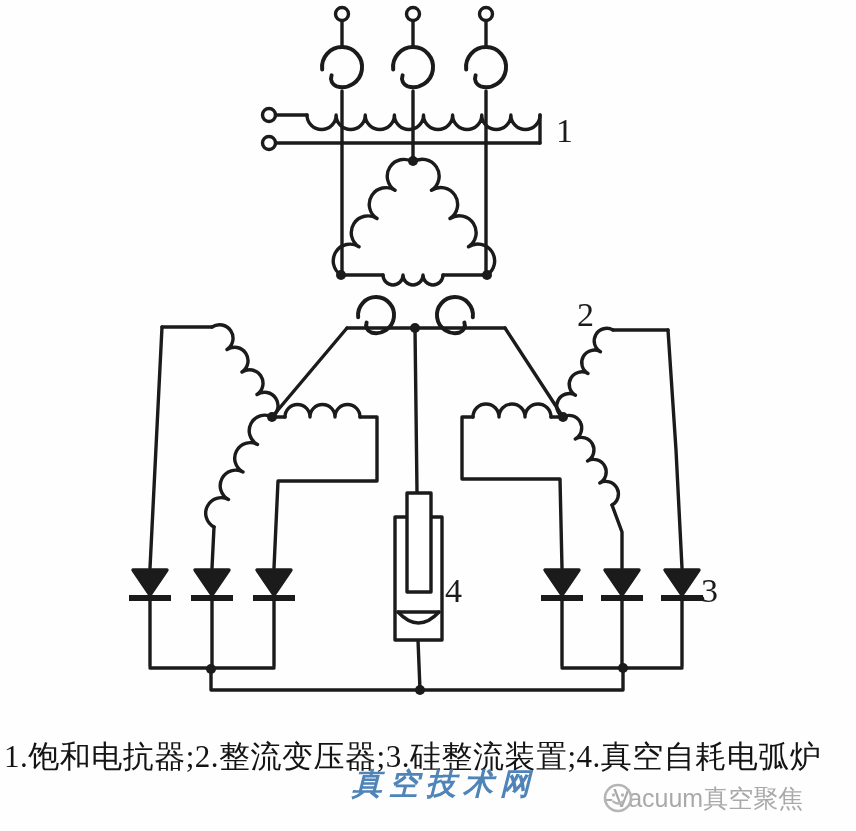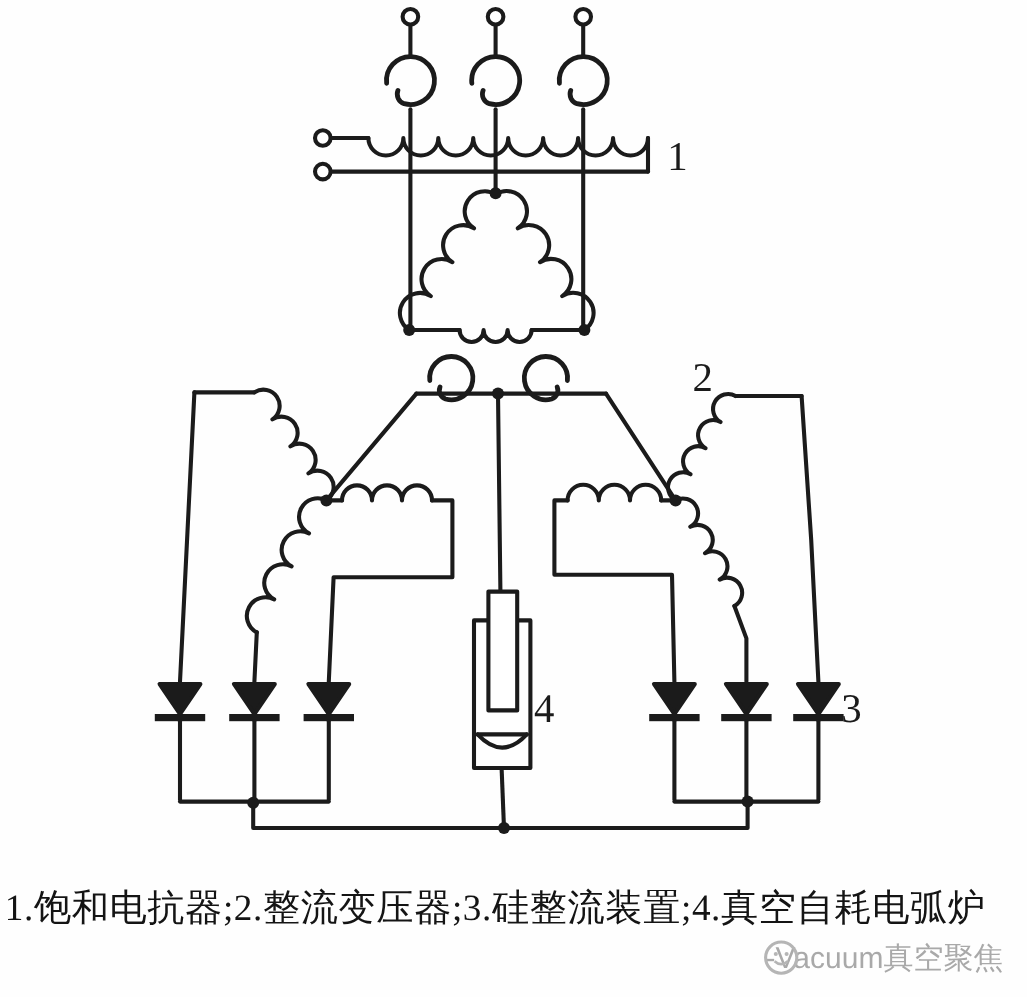--- a/index.html
+++ b/index.html
@@ -9,21 +9,21 @@
   .svg-label{font-family:"Liberation Serif","DejaVu Serif",serif;font-size:34px;fill:#1b1b1b;}
   .caption1{position:absolute;left:4px;top:736px;width:850px;font-size:31px;color:#141414;
             white-space:nowrap;letter-spacing:0.5px;}
   .caption2{position:absolute;left:92px;top:786px;font-size:32px;color:#141414;white-space:nowrap;}
   .caption2 .fig-label{margin-right:30px;}
   .wm-site{position:absolute;left:352px;top:764px;font-size:30px;font-weight:bold;font-style:italic;
            color:#417ab3;letter-spacing:7px;opacity:0.92;white-space:nowrap;}
   .wm-url{position:absolute;left:341px;top:798px;font-size:29px;font-weight:bold;font-style:italic;
           color:#2d6cab;letter-spacing:0.5px;white-space:nowrap;
           font-family:"Liberation Sans","DejaVu Sans",sans-serif;}
-  .logo{position:absolute;left:635px;top:782px;display:flex;align-items:flex-start;opacity:0.85;}
+  .logo{position:absolute;left:602px;top:782px;display:flex;align-items:flex-start;opacity:0.85;}
   .logo-text{font-size:25px;color:#9b9b9b;white-space:nowrap;margin-left:3px;
              font-family:"Liberation Sans","DejaVu Sans",sans-serif;}
 </style>
 </head>
 <body>
 
 <div class="page">
 
   <svg width="856" height="726" viewBox="0 0 856 726">
     <g id="schematic" fill="none" stroke="#1b1b1b" stroke-width="3.4" stroke-linecap="round" stroke-linejoin="round">
@@ -110,20 +110,21 @@
       </g>
     <text class="svg-label" x="556" y="142">1</text>
     <text class="svg-label" x="577" y="326">2</text>
     <text class="svg-label" x="701" y="602">3</text>
     <text class="svg-label" x="445" y="602">4</text>
   </svg>
 
   <div class="caption1">1.饱和电抗器;2.整流变压器;3.硅整流装置;4.真空自耗电弧炉</div>
 
 
+  <div class="wm-site">真空技术网</div>
 
   <div class="logo">
     <svg width="32" height="32" viewBox="0 0 32 32">
       <circle cx="16" cy="16" r="13" fill="none" stroke="#a9a9a9" stroke-width="2.6"></circle>
       <circle cx="11.5" cy="13" r="1.7" fill="#a9a9a9"></circle>
       <circle cx="20.5" cy="13" r="1.7" fill="#a9a9a9"></circle>
       <path d="M10.5 19 Q16 24 21.5 19" fill="none" stroke="#a9a9a9" stroke-width="2.2"></path>
     </svg>
     <span class="logo-text">-Vacuum真空聚焦</span>
   </div>

